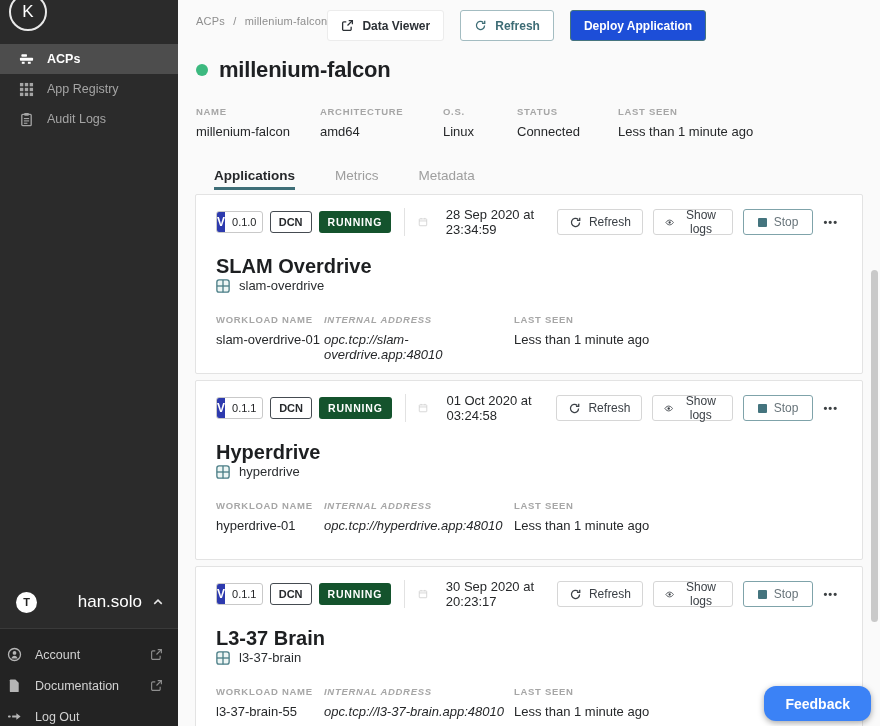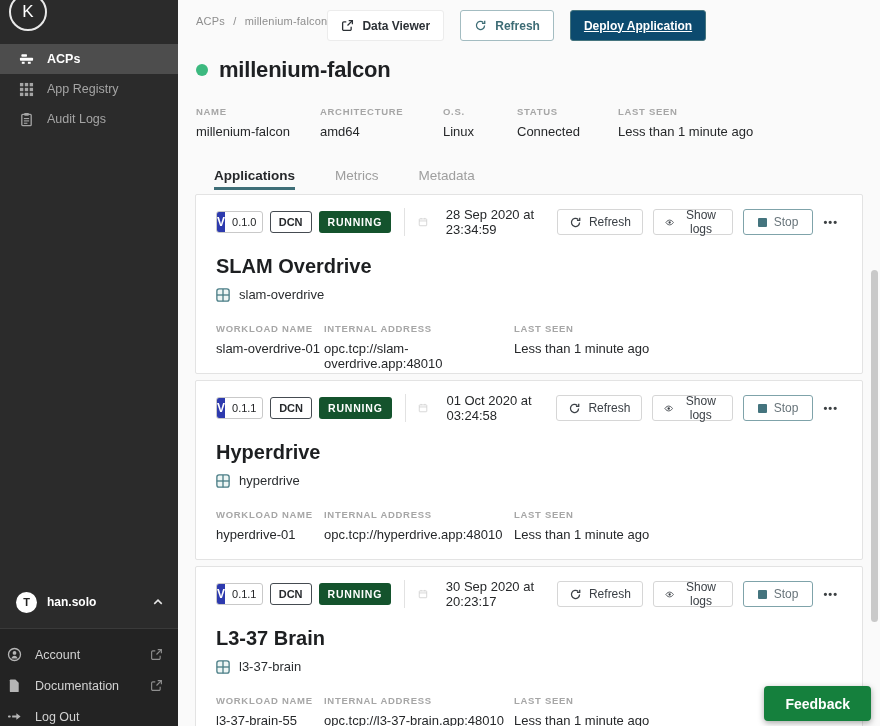--- a/index.html
+++ b/index.html
@@ -12,41 +12,41 @@
           display:flex; align-items:center; justify-content:center; color:#fff; font-size:17px; font-weight:400; }
   .nav { position:absolute; top:44px; left:0; right:0; }
   .nav-item { height:30px; display:flex; align-items:center; gap:13px; padding-left:19px; color:#a5a5a5;
               font-size:12.5px; cursor:pointer; }
   .nav-item svg { width:15px; height:15px; flex:0 0 auto; }
   .nav-item.active { background:#4d4d4d; color:#fff; font-weight:700; }
   .user-row { position:absolute; top:588px; left:0; right:0; height:28px; display:flex; align-items:center;
               padding:0 14px 0 16px; gap:10px; cursor:pointer; }
   .avatar { width:21px; height:21px; border-radius:50%; background:#fff; color:#222; font-size:11px; font-weight:700;
             display:flex; align-items:center; justify-content:center; }
-  .user-name { color:#fff; font-size:12px; font-weight:700; flex:1; }
+  .user-name { color:#fff; font-size:17px; font-weight:400; flex:1;text-align:right; }
   .user-row svg { width:12px; height:12px; color:#e6e6e6; }
   .user-menu { position:absolute; top:628px; left:0; right:0; bottom:0; background:#232323; border-top:1px solid #3a3a3a; padding-top:10px; }
   .menu-item { height:31px; display:flex; align-items:center; gap:13px; padding:0 15px 0 7px; color:#d2d2d2;
                font-size:12.5px; cursor:pointer; }
   .menu-item .mi-icon { width:15px; height:15px; color:#b5b5b5; flex:0 0 auto; }
   .menu-item .mi-label { flex:1; }
   .menu-item .ext-icon { width:13px; height:13px; color:#8f8f8f; }
 
   
   .main { position:absolute; left:178px; top:0; right:0; bottom:0; background:#fafafa; }
   .topbar { display:flex; align-items:flex-start; justify-content:flex-start; padding:10px 28px 0 18px; }
   .breadcrumb { font-size:11px; color:#8e8e8e; margin-top:5px; letter-spacing:.2px; }
   .breadcrumb .crumb { cursor:pointer; }
   .breadcrumb .sep { margin:0 5px; }
   .top-actions { display:flex; gap:16px; }
   .btn-top { height:31px; display:flex; align-items:center; gap:8px; border-radius:3px; font-size:12px; font-weight:700;
              padding:0 13px; cursor:pointer; background:#fff; border:1px solid #ececec; color:#2c3136; font-family:inherit; }
   .btn-top svg { width:13px; height:13px; }
   .btn-top.refresh { border:1px solid #a3bcc1; color:#3d6c75; }
-  .btn-top.deploy { background:#0c4a6e; border:1px solid #45747e; color:#fff;text-decoration:underline; }
+  .btn-top.deploy { background:#1d4ed8; border:1px solid #45747e; color:#fff; }
 
   .title-row { display:flex; align-items:center; gap:11px; margin:16px 0 0 18px; }
   .status-dot { width:12px; height:12px; border-radius:50%; background:#3cb97f; }
   .page-title { font-size:22px; font-weight:700; color:#1e2023; letter-spacing:-.2px; }
 
   .meta-row { display:flex; margin:23px 0 0 18px; }
   .meta-col:nth-child(1){ width:124px; } .meta-col:nth-child(2){ width:123px; }
   .meta-col:nth-child(3){ width:74px; }  .meta-col:nth-child(4){ width:101px; }
   .m-label { font-size:9.5px; font-weight:700; color:#a6a6a6; letter-spacing:.7px; text-transform:uppercase; }
   .m-value { font-size:13px; color:#26282a; margin-top:7px; }
@@ -69,28 +69,28 @@
   .date-wrap { display:flex; align-items:center; gap:18px; font-size:13px; color:#26282a; }
   .date-wrap svg { width:14px; height:14px; color:#cfcfcf; }
   .spacer { flex:1; }
   .btn-card { height:26px; display:flex; align-items:center; gap:7px; background:#fff; border:1px solid #d6d6d6;
               border-radius:3px; padding:0 11px; font-size:12px; color:#3b4046; cursor:pointer; margin-left:10px; font-family:inherit; }
   .btn-card svg { width:13px; height:13px; }
   .btn-card.stop { border:1px solid #7fa3aa; color:#68747a; padding:0 14px; }
   .stop-sq { width:9px; height:9px; background:#44747e; border-radius:1px; }
   .btn-card.more { border:none; font-weight:700; color:#3c4043; letter-spacing:1px; padding:0 4px; margin-left:6px; font-size:11px; }
   .card-title { font-size:20px; font-weight:700; color:#1d1f21; margin-top:18px; }
-  .app-id { display:flex; align-items:center; gap:9px; margin-top:9px; font-size:13px; color:#2a2d30; }
+  .app-id { display:flex; align-items:center; gap:9px; font-size:13px; color:#2a2d30; }
   .app-id svg { width:14px; height:14px; }
   .fields { display:flex; margin-top:21px; }
-  .field:nth-child(1){ width:108px; } .field:nth-child(2){ width:190px; }
+  .field:nth-child(1){ width:108px; } .field:nth-child(2){ width:190px;font-style:italic; }
 
   
-  .feedback-btn { position:absolute; right:9px; bottom:5px; height:35px; padding:0 21px; border-radius:4px; border:none;
-                  background:#15803d; color:#fff; font-size:14px; font-weight:700; cursor:pointer; z-index:20;
+  .feedback-btn { position:absolute; right:9px; bottom:5px; height:35px; padding:0 21px; border-radius:12px; border:none;
+                  background:#3b82f6; color:#fff; font-size:14px; font-weight:700; cursor:pointer; z-index:20;
                   box-shadow:0 2px 6px rgba(0,0,0,.35); font-family:inherit; }
   .scroll-thumb { position:absolute; right:2px; top:270px; width:7px; height:352px; background:#c9c9c9; border-radius:4px; z-index:15; }
 </style>
 </head>
 <body>
 
 <aside class="sidebar">
   <div class="logo">
       <span>K</span>
     </div>

